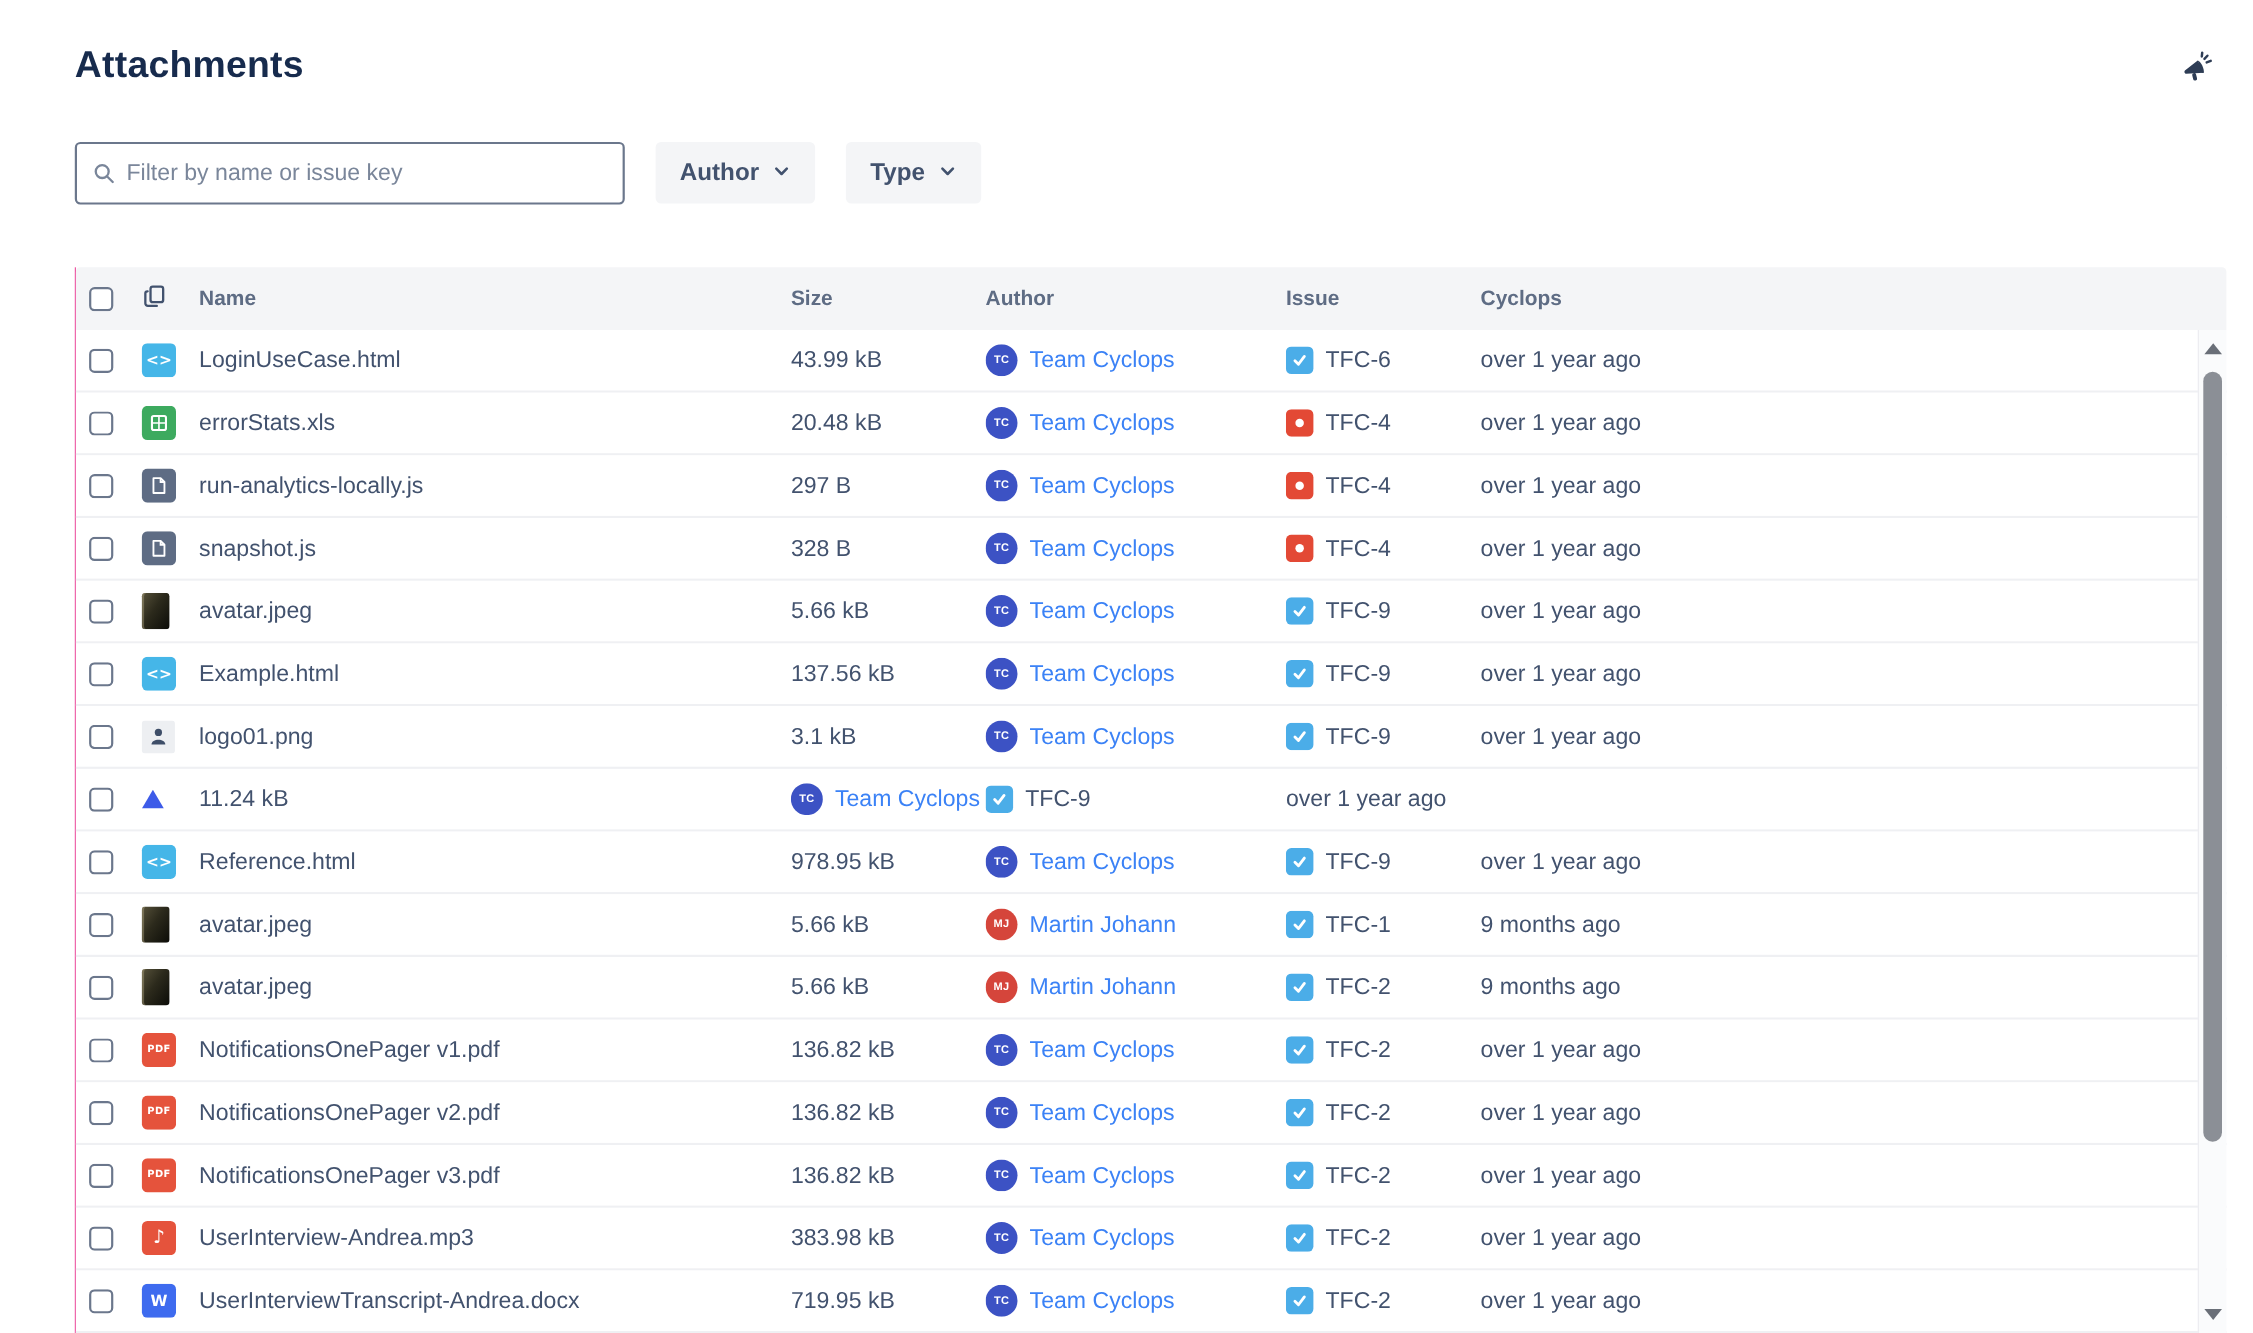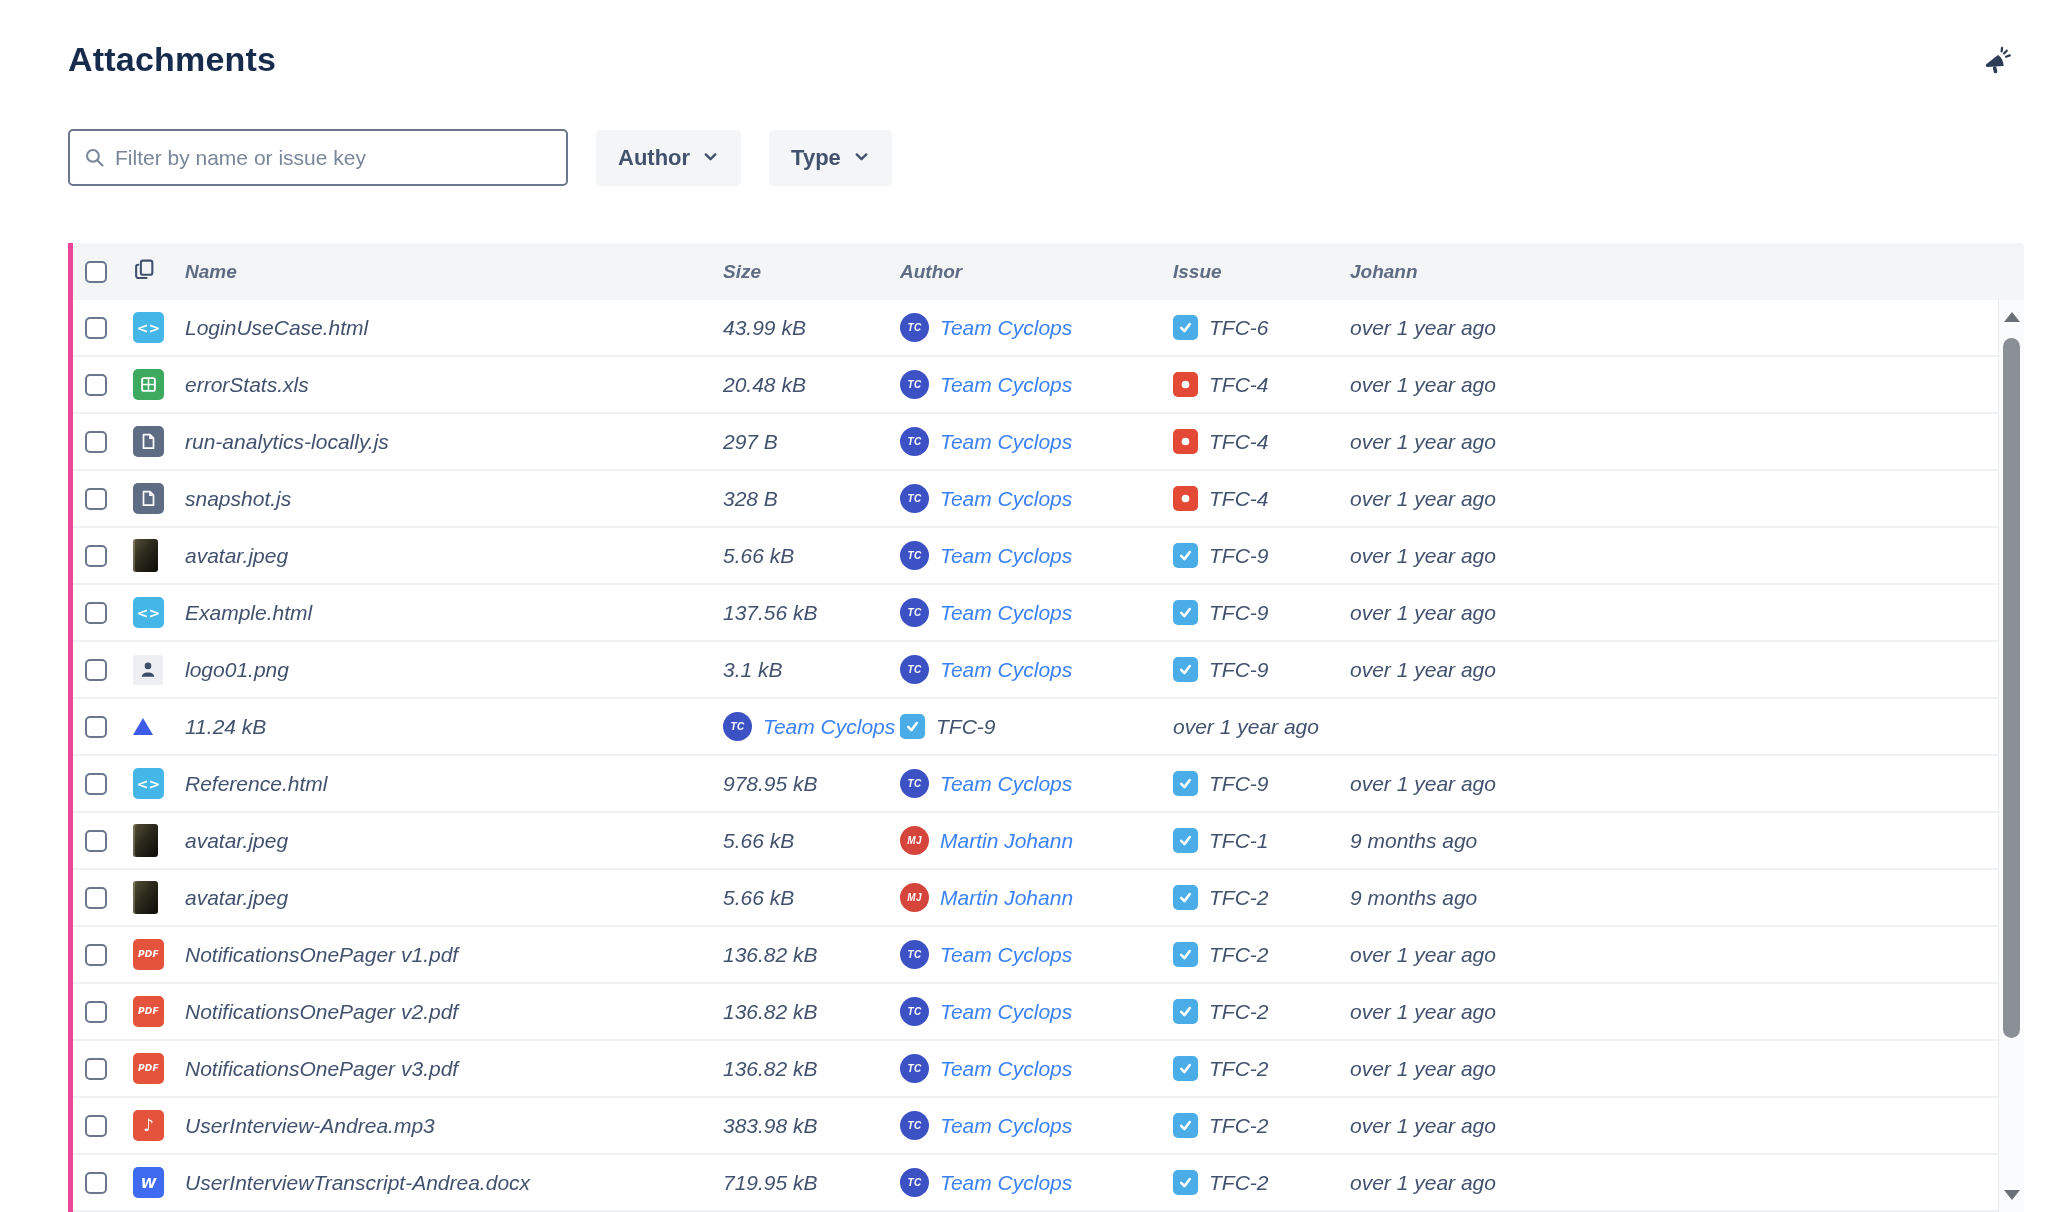--- a/index.html
+++ b/index.html
@@ -6,33 +6,33 @@
   html, body { width: 2048px; height: 1212px; background: #ffffff; overflow: hidden;
     font-family: "Liberation Sans", sans-serif; }
   .page { position: relative; width: 100%; height: 100%; padding: 0 24px 4px 68px; }
 
   
   .page-header { padding-top: 40px; display: flex; justify-content: space-between; align-items: flex-start; }
   h1 { font-size: 34px; font-weight: 700; color: #172B4D; letter-spacing: .2px; }
   .announce-btn { background: none; border: none; cursor: pointer; margin-top: 6px; margin-right: 8px; }
 
   
-  .filter-bar { margin-top: 44px; display: flex; align-items: center; }
+  .filter-bar { margin-top: 44px; display: flex; align-items: flex-start; }
   .search-box { width: 500px; height: 57px; border: 2px solid #6B778C; border-radius: 5px;
     display: flex; align-items: center; padding: 0 14px; background: #fff; }
   .search-ic { display: inline-flex; margin-right: 10px; }
   .search-box input { border: none; outline: none; flex: 1; font-size: 21px; color: #344563;
     font-family: "Liberation Sans", sans-serif; background: transparent; }
   .search-box input::placeholder { color: #7A869A; }
   .drop-btn { margin-left: 28px; height: 56px; padding: 0 22px; background: #F4F5F7; border: none;
     border-radius: 5px; display: inline-flex; align-items: center; gap: 12px; cursor: pointer;
     font-size: 22px; font-weight: 700; color: #42526E; font-family: "Liberation Sans", sans-serif; }
 
   
-  .table { margin-top: 57px; position: relative; border-left: 5px solid #ec4899; font-style: italic; }
+  .table { margin-top: 57px; position: relative; border-left: 1px solid #ec4899; }
   .thead, .trow { display: grid; grid-template-columns: 56px 56px 538px 177px 273px 177px 1fr;
     align-items: center; height: 57px; }
   .thead { background: #F4F5F7; border-radius: 4px 4px 0 0; }
   .trow { background: #fff; border-bottom: 2px solid #EFF0F3; }
   .cell { display: flex; align-items: center; overflow: hidden; }
   .c-check { padding-left: 12px; }
   .c-icon { padding-left: 4px; }
   .th { font-size: 19px; font-weight: 700; color: #5E6C84; cursor: pointer; }
   .checkbox { width: 22px; height: 22px; border: 2px solid #6B778C; border-radius: 5px;
     background: #fff; display: inline-block; cursor: pointer; }
@@ -128,21 +128,21 @@
           <svg width="23" height="23" viewBox="0 0 22 22">
             <rect x="7.5" y="2.5" width="11" height="13.5" rx="2" fill="none" stroke="#42526E" stroke-width="2"></rect>
             <path d="M5 6.5 H4.8 A1.8 1.8 0 0 0 3 8.3 V17 a2.2 2.2 0 0 0 2.2 2.2 H13" fill="none" stroke="#42526E" stroke-width="2" stroke-linecap="round"></path>
           </svg>
         </span>
       </div>
       <div class="cell th">Name</div>
       <div class="cell th">Size</div>
       <div class="cell th">Author</div>
       <div class="cell th">Issue</div>
-      <div class="cell th">Johann</div>
+      <div class="cell th">Cyclops</div>
     </div>
 
     <div class="tbody">
         <div class="trow">
           <div class="cell c-check">
             <span class="checkbox"></span>
           </div>
           <div class="cell c-icon">
             <span class="ficon" style="background: rgb(69, 182, 232);">
               <span class="fglyph">&lt;&gt;</span>

